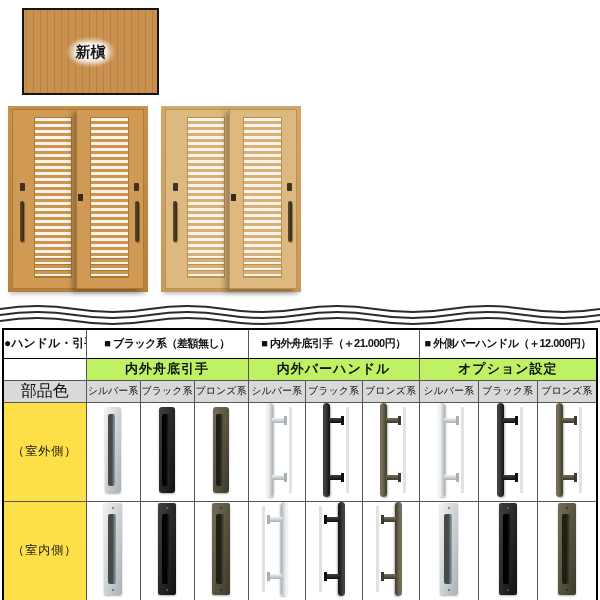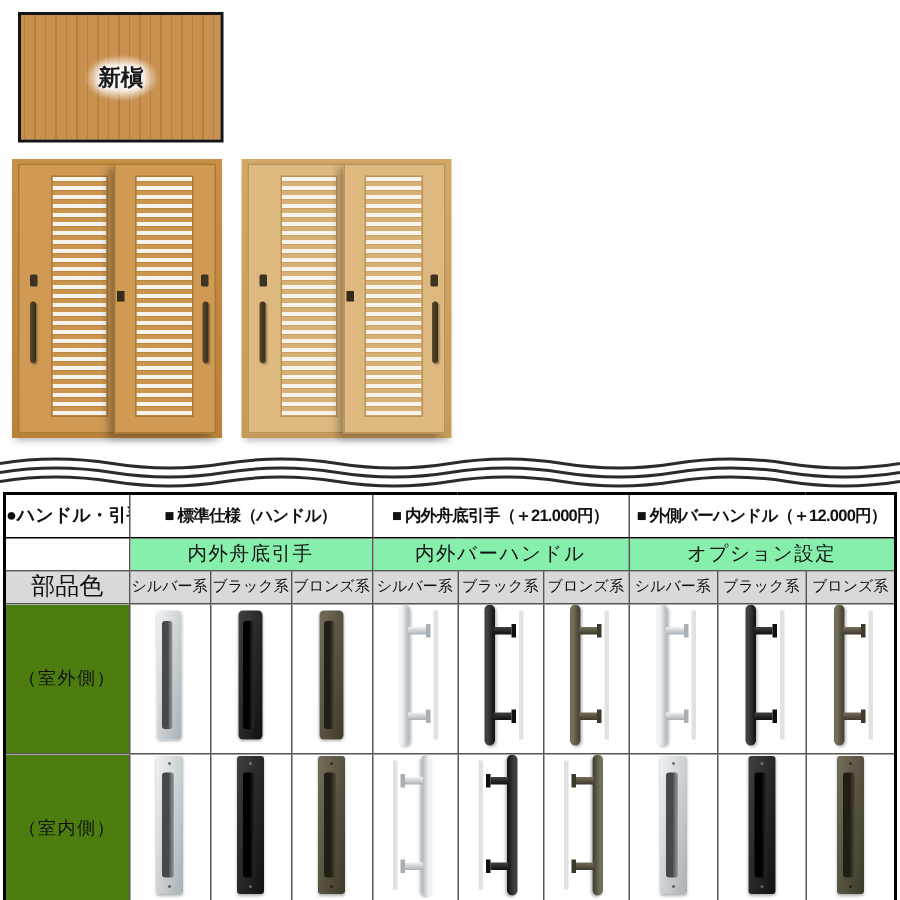--- a/index.html
+++ b/index.html
@@ -1,20 +1,20 @@
 <!DOCTYPE html>
 <html><head>
 <meta charset="utf-8">
 <style>
   html,body{margin:0;padding:0;background:#fff;}
   .page{position:relative;width:600px;height:600px;background:#fff;overflow:hidden;
         font-family:"Liberation Sans","DejaVu Sans",sans-serif;color:#111;}
 
   
-  .swatch-row{position:absolute;top:8px;left:12px;display:flex;gap:15px;}
+  .swatch-row{position:absolute;top:8px;left:22px;display:flex;gap:15px;}
   .swatch{position:relative;width:133px;height:83px;border:2px solid #141414;
           background:repeating-linear-gradient(90deg,var(--b) 0px,var(--b) 2px,var(--st) 2px,var(--st) 3px,var(--b) 3px,var(--b) 7px);}
   .swatch-label{position:absolute;left:50%;top:50%;transform:translate(-50%,-50%);
           font-size:15px;font-weight:bold;color:#1a1a1a;white-space:nowrap;padding:6px 10px;
           background:radial-gradient(closest-side,rgba(255,255,255,.95),rgba(255,255,255,.75) 55%,rgba(255,255,255,0));
           text-shadow:0 0 3px #fff,0 0 6px #fff,0 0 9px #fff;}
 
   
   .doors-row{position:absolute;top:106px;left:8px;display:flex;gap:13px;}
   .door-set{position:relative;width:140px;height:186px;background:linear-gradient(180deg,var(--frame),var(--frame2));
@@ -40,25 +40,25 @@
 
   
   table.handles{position:absolute;top:328px;left:2px;width:596px;table-layout:fixed;
                 border-collapse:collapse;border:2px solid #000;}
   table.handles td{border:1px solid #555;text-align:center;vertical-align:middle;padding:0;overflow:hidden;}
   td.gstart{border-left:2px solid #000;}
   tr.r1{height:29px;} tr.r2{height:22px;} tr.r3{height:15px;} tr.r4{height:97px;} tr.r5{height:97px;}
   tr.r1 td{border-bottom:1px solid #000;background:#fff;}
   td.corner{font-size:12px;font-weight:bold;background:#fff;border-right:2px solid #000;white-space:nowrap;}
   td.g-head{font-size:11px;font-weight:bold;white-space:nowrap;letter-spacing:-0.5px;}
-  td.g-sub{font-size:13px;font-weight:normal;background:#86efac;letter-spacing:1px;}
+  td.g-sub{font-size:13px;font-weight:bold;background:#bef264;letter-spacing:1px;}
   td.empty-cell{background:#fff;border-right:2px solid #000;}
   td.partcolor{font-size:16px;background:#d9d9d9;border-right:2px solid #000;border-bottom:2px solid #000;}
   td.finish-head{font-size:10px;background:#d9d9d9;border-bottom:2px solid #000;white-space:nowrap;}
-  td.rowlabel{font-size:12px;background:#4d7c0f;border-right:2px solid #000;letter-spacing:1px;}
+  td.rowlabel{font-size:12px;background:#fde047;border-right:2px solid #000;letter-spacing:1px;}
   td.handle-cell{background:#fff;}
 
   
   .f-silver{--p1:#f0f3f5;--p2:#a9b0b5;--s1:#464a4d;--s2:#9aa1a6;}
   .f-black{--p1:#404040;--p2:#101010;--s1:#000;--s2:#2a2a2a;}
   .f-bronze{--p1:#746e59;--p2:#3e3a2a;--s1:#211f15;--s2:#504c3a;}
 
   .h-flush{position:relative;display:inline-block;width:16px;height:86px;border-radius:3px;
            background:linear-gradient(100deg,var(--p1),var(--p2));box-shadow:0 1px 2px rgba(0,0,0,.3);}
   .h-flush::after{content:'';position:absolute;left:3px;top:7px;bottom:7px;width:7px;border-radius:2px;
@@ -136,21 +136,21 @@
       <col style="width:57px">
         <col style="width:57px">
         <col style="width:57px">
       <col style="width:59px">
         <col style="width:59px">
         <col style="width:60px">
     </colgroup>
     <tbody>
       <tr class="r1" id="row-head">
         <td class="corner">●ハンドル・引手</td>
-      <td class="g-head gstart" colspan="3">■ 標準仕様（ハンドル）</td>
+      <td class="g-head gstart" colspan="3">■ ブラック系（差額無し）</td>
           <td class="g-head gstart" colspan="3">■ 内外舟底引手（＋21.000円）</td>
           <td class="g-head gstart" colspan="3">■ 外側バーハンドル（＋12.000円）</td>
         </tr>
       <tr class="r2" id="row-sub">
         <td class="empty-cell"></td>
       <td class="g-sub gstart" colspan="3">内外舟底引手</td>
           <td class="g-sub gstart" colspan="3">内外バーハンドル</td>
           <td class="g-sub gstart" colspan="3">オプション設定</td>
         </tr>
       <tr class="r3" id="row-finish">

